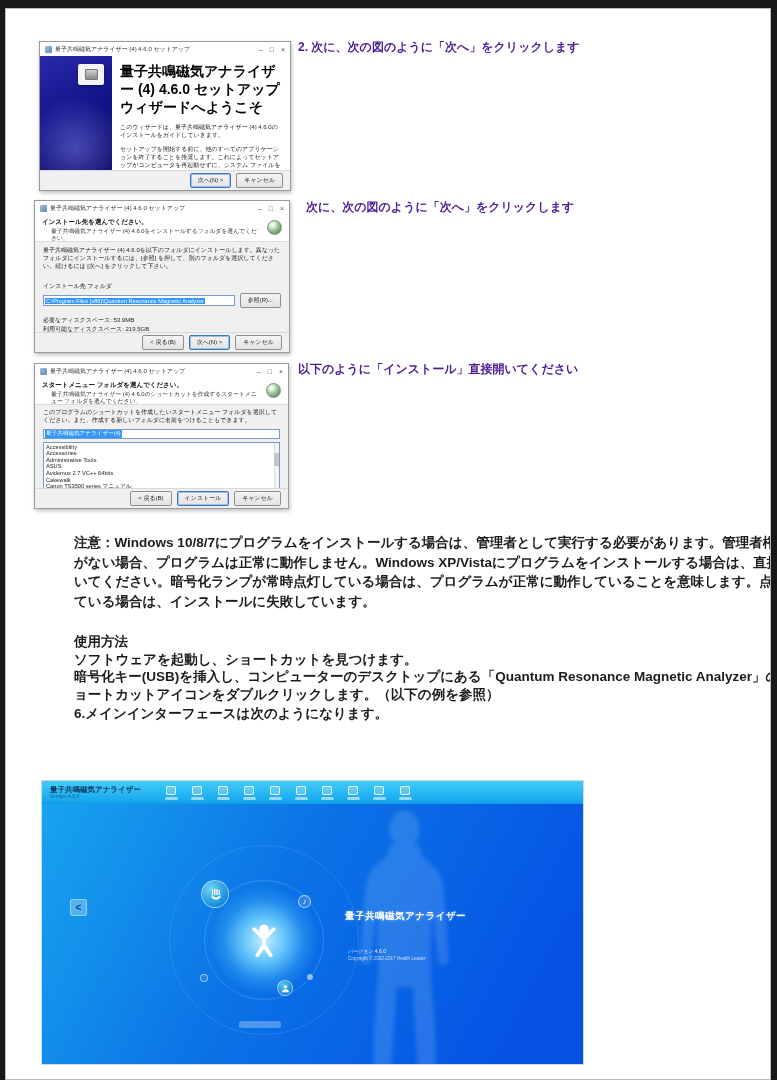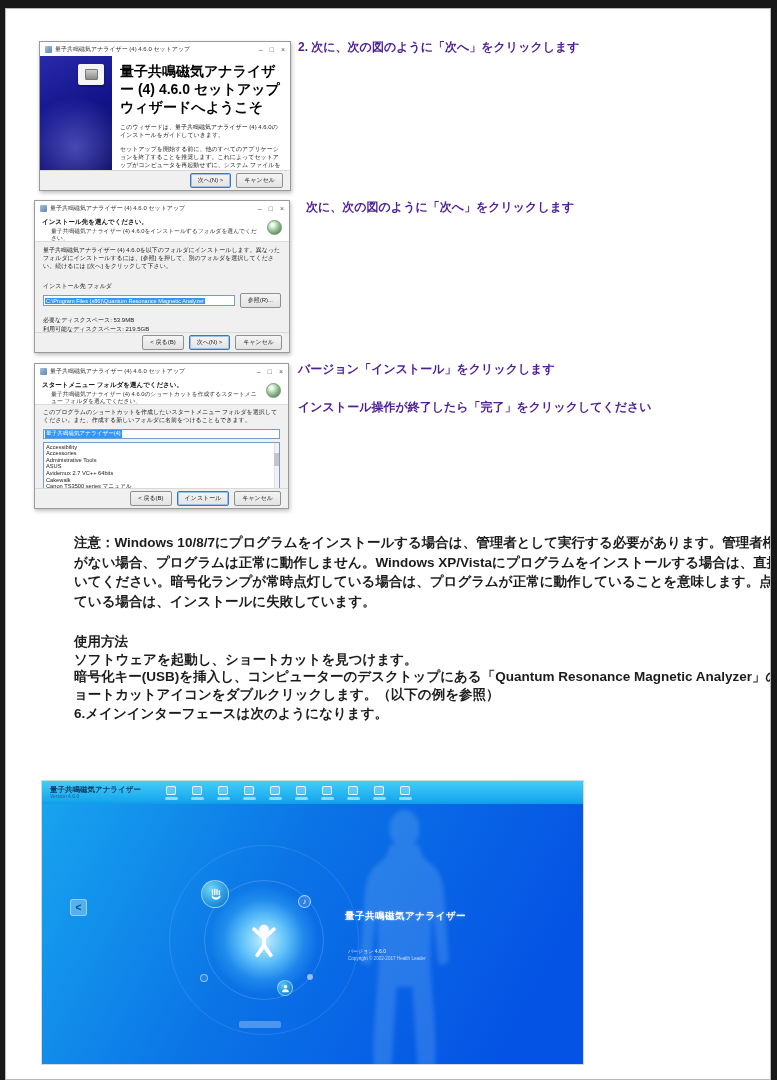--- a/index.html
+++ b/index.html
@@ -188,22 +188,21 @@
           </div>
       </div>
       <div class="brand" style="margin-left:0; margin-top:2px;">Quality from the professional --Health Leader</div>
     </div>
     <div class="btnrow">
       <button class="btn">&lt; 戻る(B)</button>
       <button class="btn primary">インストール</button>
       <button class="btn">キャンセル</button>
     </div>
   </div>
-  <div class="caption" style="left:292px; top:352px;">バージョン「インストール」をクリックします</div>
-  <div class="caption" style="left:292px; top:390px;">インストール操作が終了したら「完了」をクリックしてください</div>
+  <div class="caption" style="left:292px; top:352px;">以下のように「インストール」直接開いてください</div>
 
   <div class="bodytext" style="left:22px; top:524px; width:728px;">注意：Windows 10/8/7にプログラムをインストールする場合は、管理者として実行する必要があります。管理者権限がない場合、プログラムは正常に動作しません。Windows XP/Vistaにプログラムをインストールする場合は、直接開いてください。暗号化ランプが常時点灯している場合は、プログラムが正常に動作していることを意味します。点滅している場合は、インストールに失敗しています。</div>
 
   <div class="bodytext" style="left:22px; top:624px; width:730px; line-height:17.6px;">
     <p>使用方法</p>
     <p>ソフトウェアを起動し、ショートカットを見つけます。</p>
     <p style="font-weight:700;">暗号化キー(USB)を挿入し、コンピューターのデスクトップにある「Quantum Resonance Magnetic Analyzer」のショートカットアイコンをダブルクリックします。（以下の例を参照）</p>
     <p style="margin-top:2px;">6.メインインターフェースは次のようになります。</p>
   </div>
 

